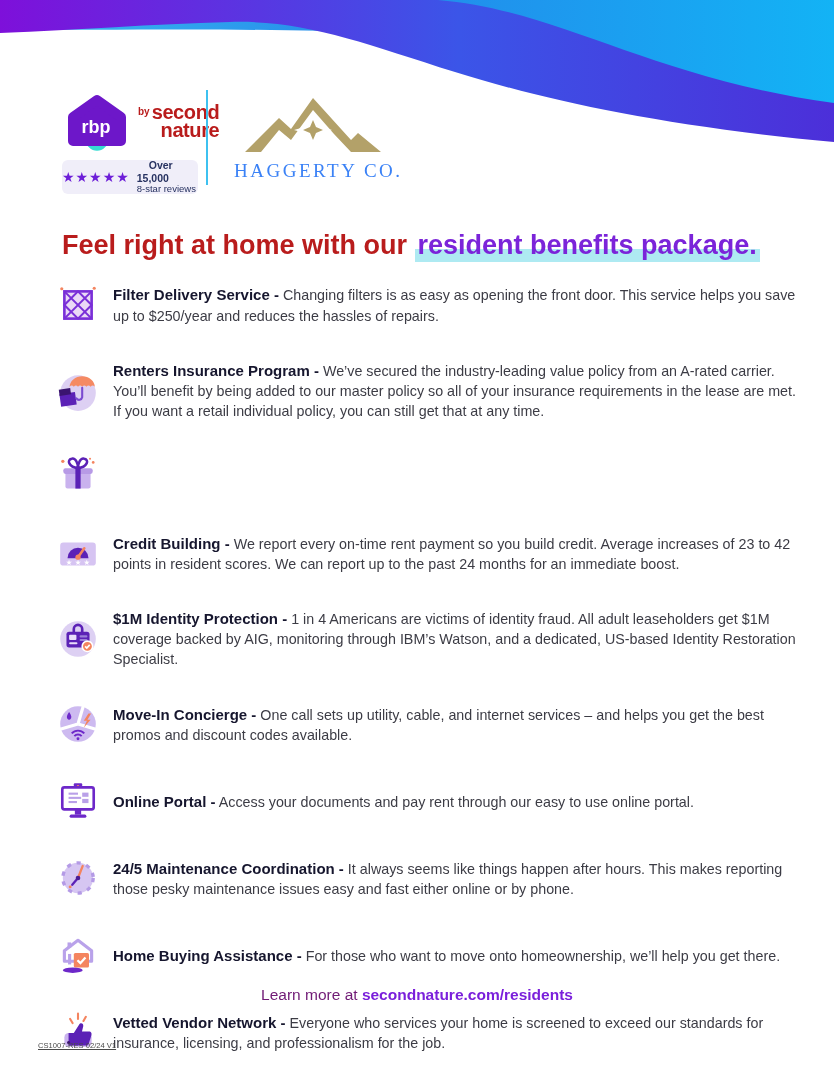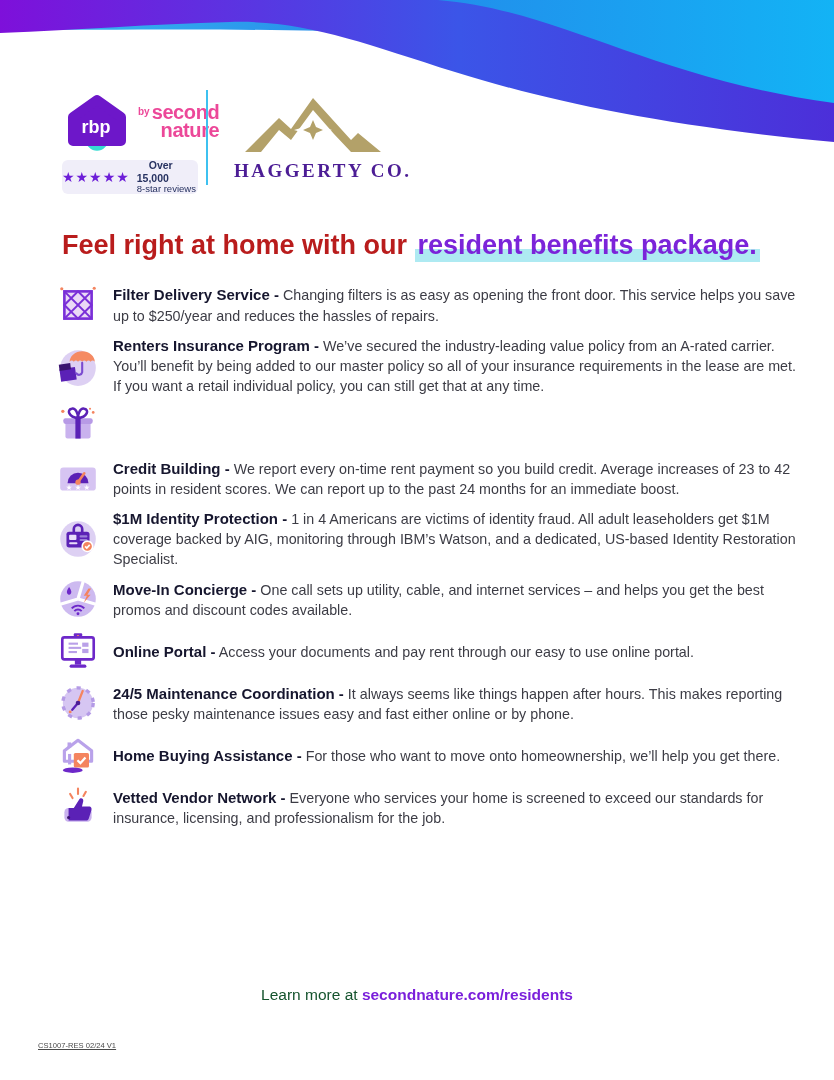--- a/index.html
+++ b/index.html
@@ -2,50 +2,50 @@
 <html><head>
 <meta charset="utf-8">
 <style>
   html,body{margin:0;padding:0;background:#e8e8e8;}
   .page{position:relative;width:834px;height:1080px;background:#fff;margin:0 auto;
         font-family:"Liberation Sans",sans-serif;overflow:hidden;}
   .wave{position:absolute;top:0;left:0;width:834px;height:150px;display:block;}
 
   
   .rbp-logo{position:absolute;top:90px;left:60px;width:74px;height:74px;}
-  .sn-block{position:absolute;top:103px;left:138px;color:#ec4899;display:flex;}
+  .sn-block{position:absolute;top:103px;left:138px;color:#b91c1c;display:flex;}
   .sn-by{font-size:10px;font-weight:700;margin-top:3px;margin-right:2px;}
   .sn-words{font-weight:700;font-size:20px;line-height:0.92;letter-spacing:-0.4px;text-align:right;}
   .badge{position:absolute;top:160px;left:62px;width:136px;height:34px;background:#f0eef9;border-radius:6px;
          display:flex;align-items:center;justify-content:center;gap:7px;}
   .stars{color:#6d1fd8;font-size:14px;letter-spacing:1px;line-height:1;}
   .badge-text{font-size:9.5px;color:#273261;line-height:1.15;}
   .badge-line1{font-weight:700;font-size:10.5px;padding-left:12px;}
   .divider{position:absolute;top:90px;left:206px;width:2px;height:95px;background:#3ec1f0;}
   .partner{position:absolute;top:92px;left:234px;width:160px;text-align:center;}
-  .partner-name{font-family:"Liberation Serif",serif;font-weight:700;font-size:19px;letter-spacing:2.5px;
-                color:#4c1d95;margin-top:2px;white-space:nowrap;}
+  .partner-name{font-family:"Liberation Serif",serif;font-weight:400;font-size:19px;letter-spacing:2.5px;
+                color:#3b82f6;margin-top:2px;white-space:nowrap;}
 
   
   .headline{position:absolute;top:229px;left:62px;width:740px;font-size:27px;line-height:1.2;}
   .headline-prefix{color:#b91c1c;font-weight:600;}
   .headline-highlight{color:#7b24d9;font-weight:800;
       background:linear-gradient(transparent 58%, #aeeaf2 58%);padding:0 3px 2px 3px;margin-top:20px;}
 
   
-  .benefits{position:absolute;top:283px;left:56px;width:748px;display:flex;flex-direction:column;gap:8px;}
+  .benefits{position:absolute;top:283px;left:56px;width:748px;display:flex;flex-direction:column;gap:33px;}
   .benefit{display:flex;align-items:center;gap:13px;}
   .benefit-icon{flex:0 0 44px;width:44px;height:44px;}
   .benefit-icon svg{width:44px;height:44px;display:block;}
   .benefit-text{font-size:14.3px;line-height:1.4;color:#3c3c45;margin:0;}
   .benefit-title{font-weight:700;font-size:15px;color:#16162e;}
 
   
   .learn{position:absolute;top:986px;left:0;width:834px;text-align:center;font-size:15.5px;}
-  .learn-prefix{color:#14532d;}
+  .learn-prefix{color:#701a75;}
   .learn-link{color:#7a1fdb;font-weight:700;text-decoration:none;}
   .fineprint{position:absolute;top:1041px;left:38px;right:38px;display:flex;justify-content:space-between;
              font-size:7.6px;color:#4a4a4a;}
   .fineprint-right{white-space:nowrap;text-decoration:underline;}
 </style>
 </head>
 <body>
 
 <div class="page">
 

